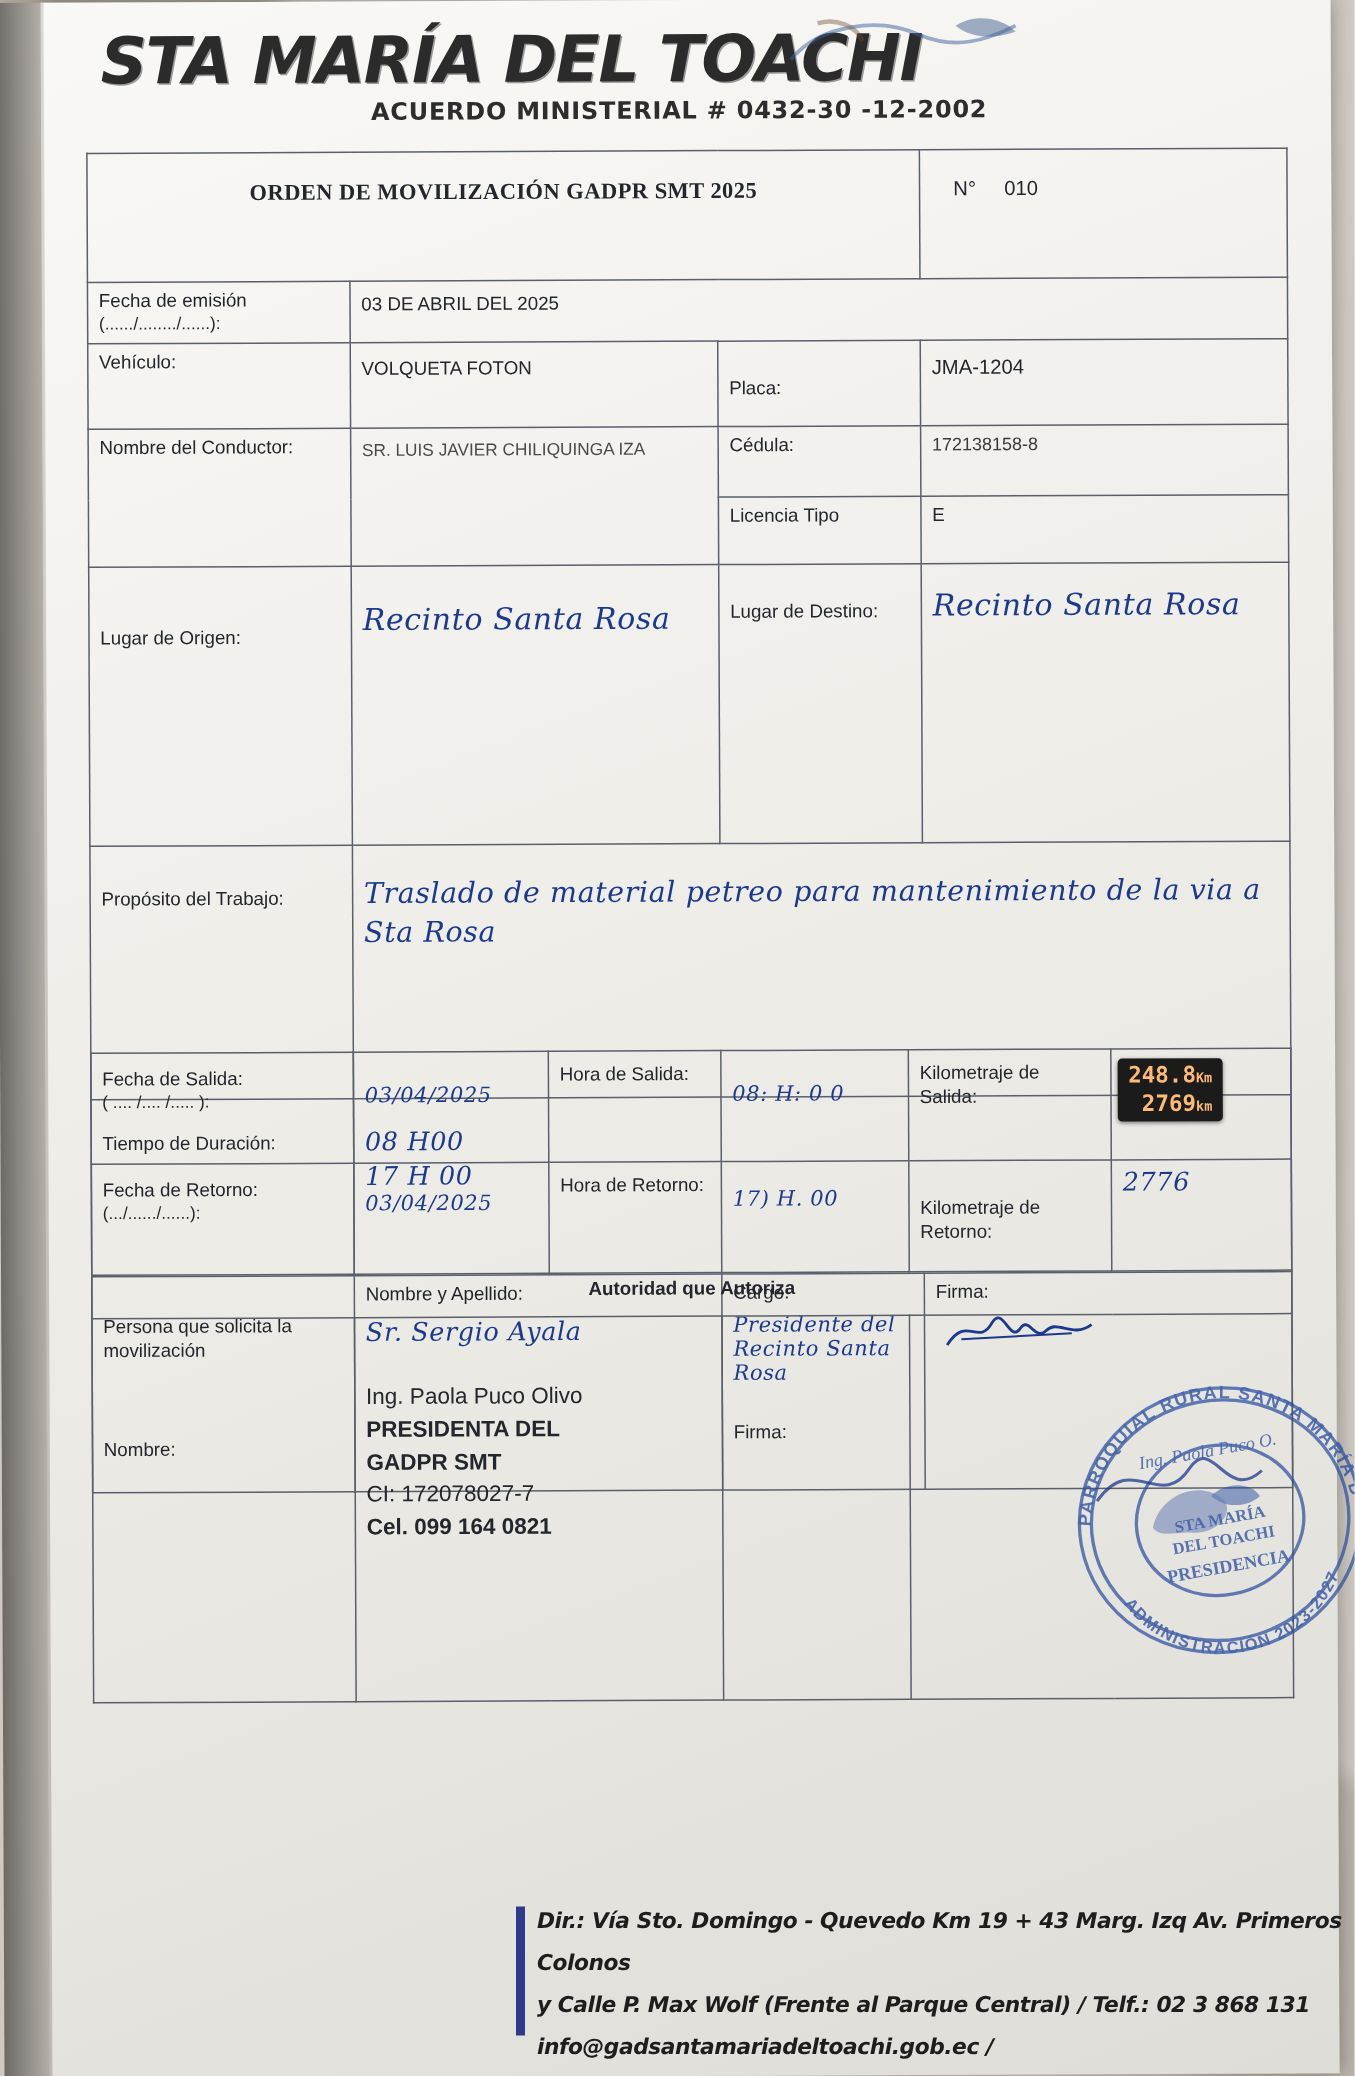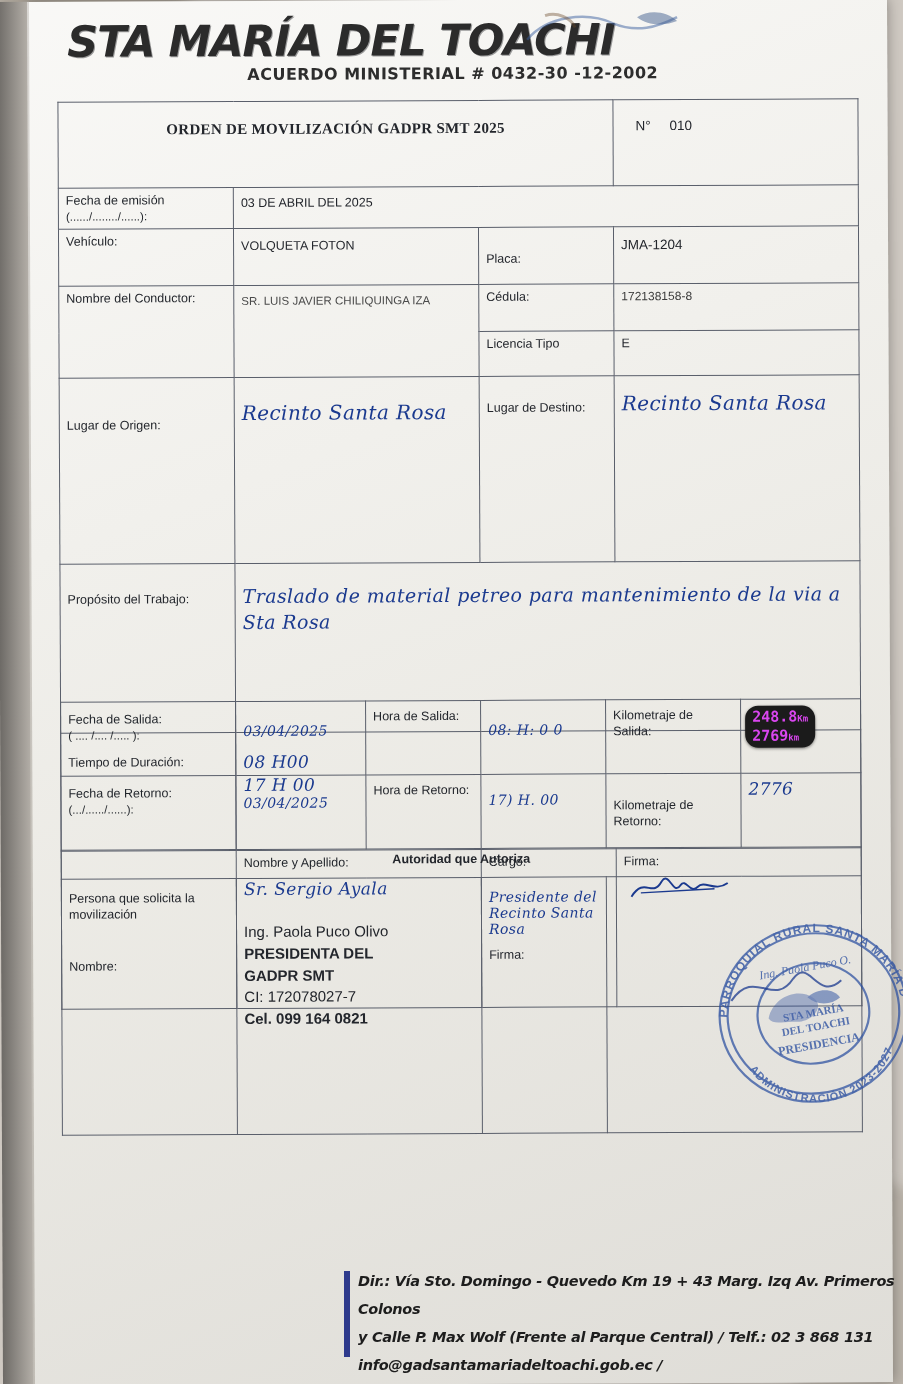--- a/index.html
+++ b/index.html
@@ -76,24 +76,24 @@
     font-style:italic;
     color:#1b3a8f;
     font-size:20px;
     line-height:1.35;
     letter-spacing:.4px;
   }
   .hand.sm{font-size:17px;}
   .hand.xs{font-size:14px;}
   
   .km-sticker{
-    display:inline-block;background:#1b1b1b;color:#d946ef;
+    display:inline-block;background:#1b1b1b;color:#fdba74;
     font-family:"DejaVu Sans Mono",monospace;
-    font-size:15px;font-weight:bold;border-radius:13px;
-    padding:2px 7px;line-height:1.25;text-align:left;
+    font-size:15px;font-weight:bold;border-radius:3px;
+    padding:2px 7px;line-height:1.25;text-align:right;
     box-shadow:0 1px 3px rgba(0,0,0,.5);
   }
   .km-sticker small{font-size:9px;}
   
   .sig{display:block;height:34px;}
   
   #seal{
     position:absolute;left:675px;top:920px;width:215px;height:190px;
     pointer-events:none;opacity:.85;
   }
@@ -201,30 +201,30 @@
 
     <tr>
       <td style="height:90px;padding-top:22px">Tiempo de Duración:</td>
       <td colspan="3" style="padding-top:18px">
         <div class="hand sm">08 H00</div>
         <div class="hand sm">17 H 00</div>
       </td>
     </tr>
 
     <tr>
-      <td style="height:112px;padding-top:40px">
+      <td style="height:112px;padding-top:26px">
         <span>Persona que solicita la movilización</span>
       </td>
       <td>
         <div class="lbl">Nombre y Apellido:</div>
         <div class="hand sm" style="margin-top:6px">Sr. Sergio Ayala</div>
       </td>
       <td style="width:135px">
         <div class="lbl">Cargo:</div>
-        <div class="hand xs" style="margin-top:18px;line-height:1.15">Presidente del Recinto Santa Rosa</div>
+        <div class="hand xs" style="margin-top:5px;line-height:1.15">Presidente del Recinto Santa Rosa</div>
       </td>
       <td>
         <div class="lbl">Firma:</div>
         <svg class="sig" viewBox="0 0 160 36">
           <path d="M8 28 C22 6 30 30 40 12 C48 0 52 28 60 16 C66 8 70 26 78 18 C86 10 96 24 110 14" stroke="#1b3a8f" stroke-width="2" fill="none"></path>
           <path d="M18 24 L96 20" stroke="#1b3a8f" stroke-width="1.4" fill="none"></path>
         </svg>
       </td>
     </tr>
   </tbody>

